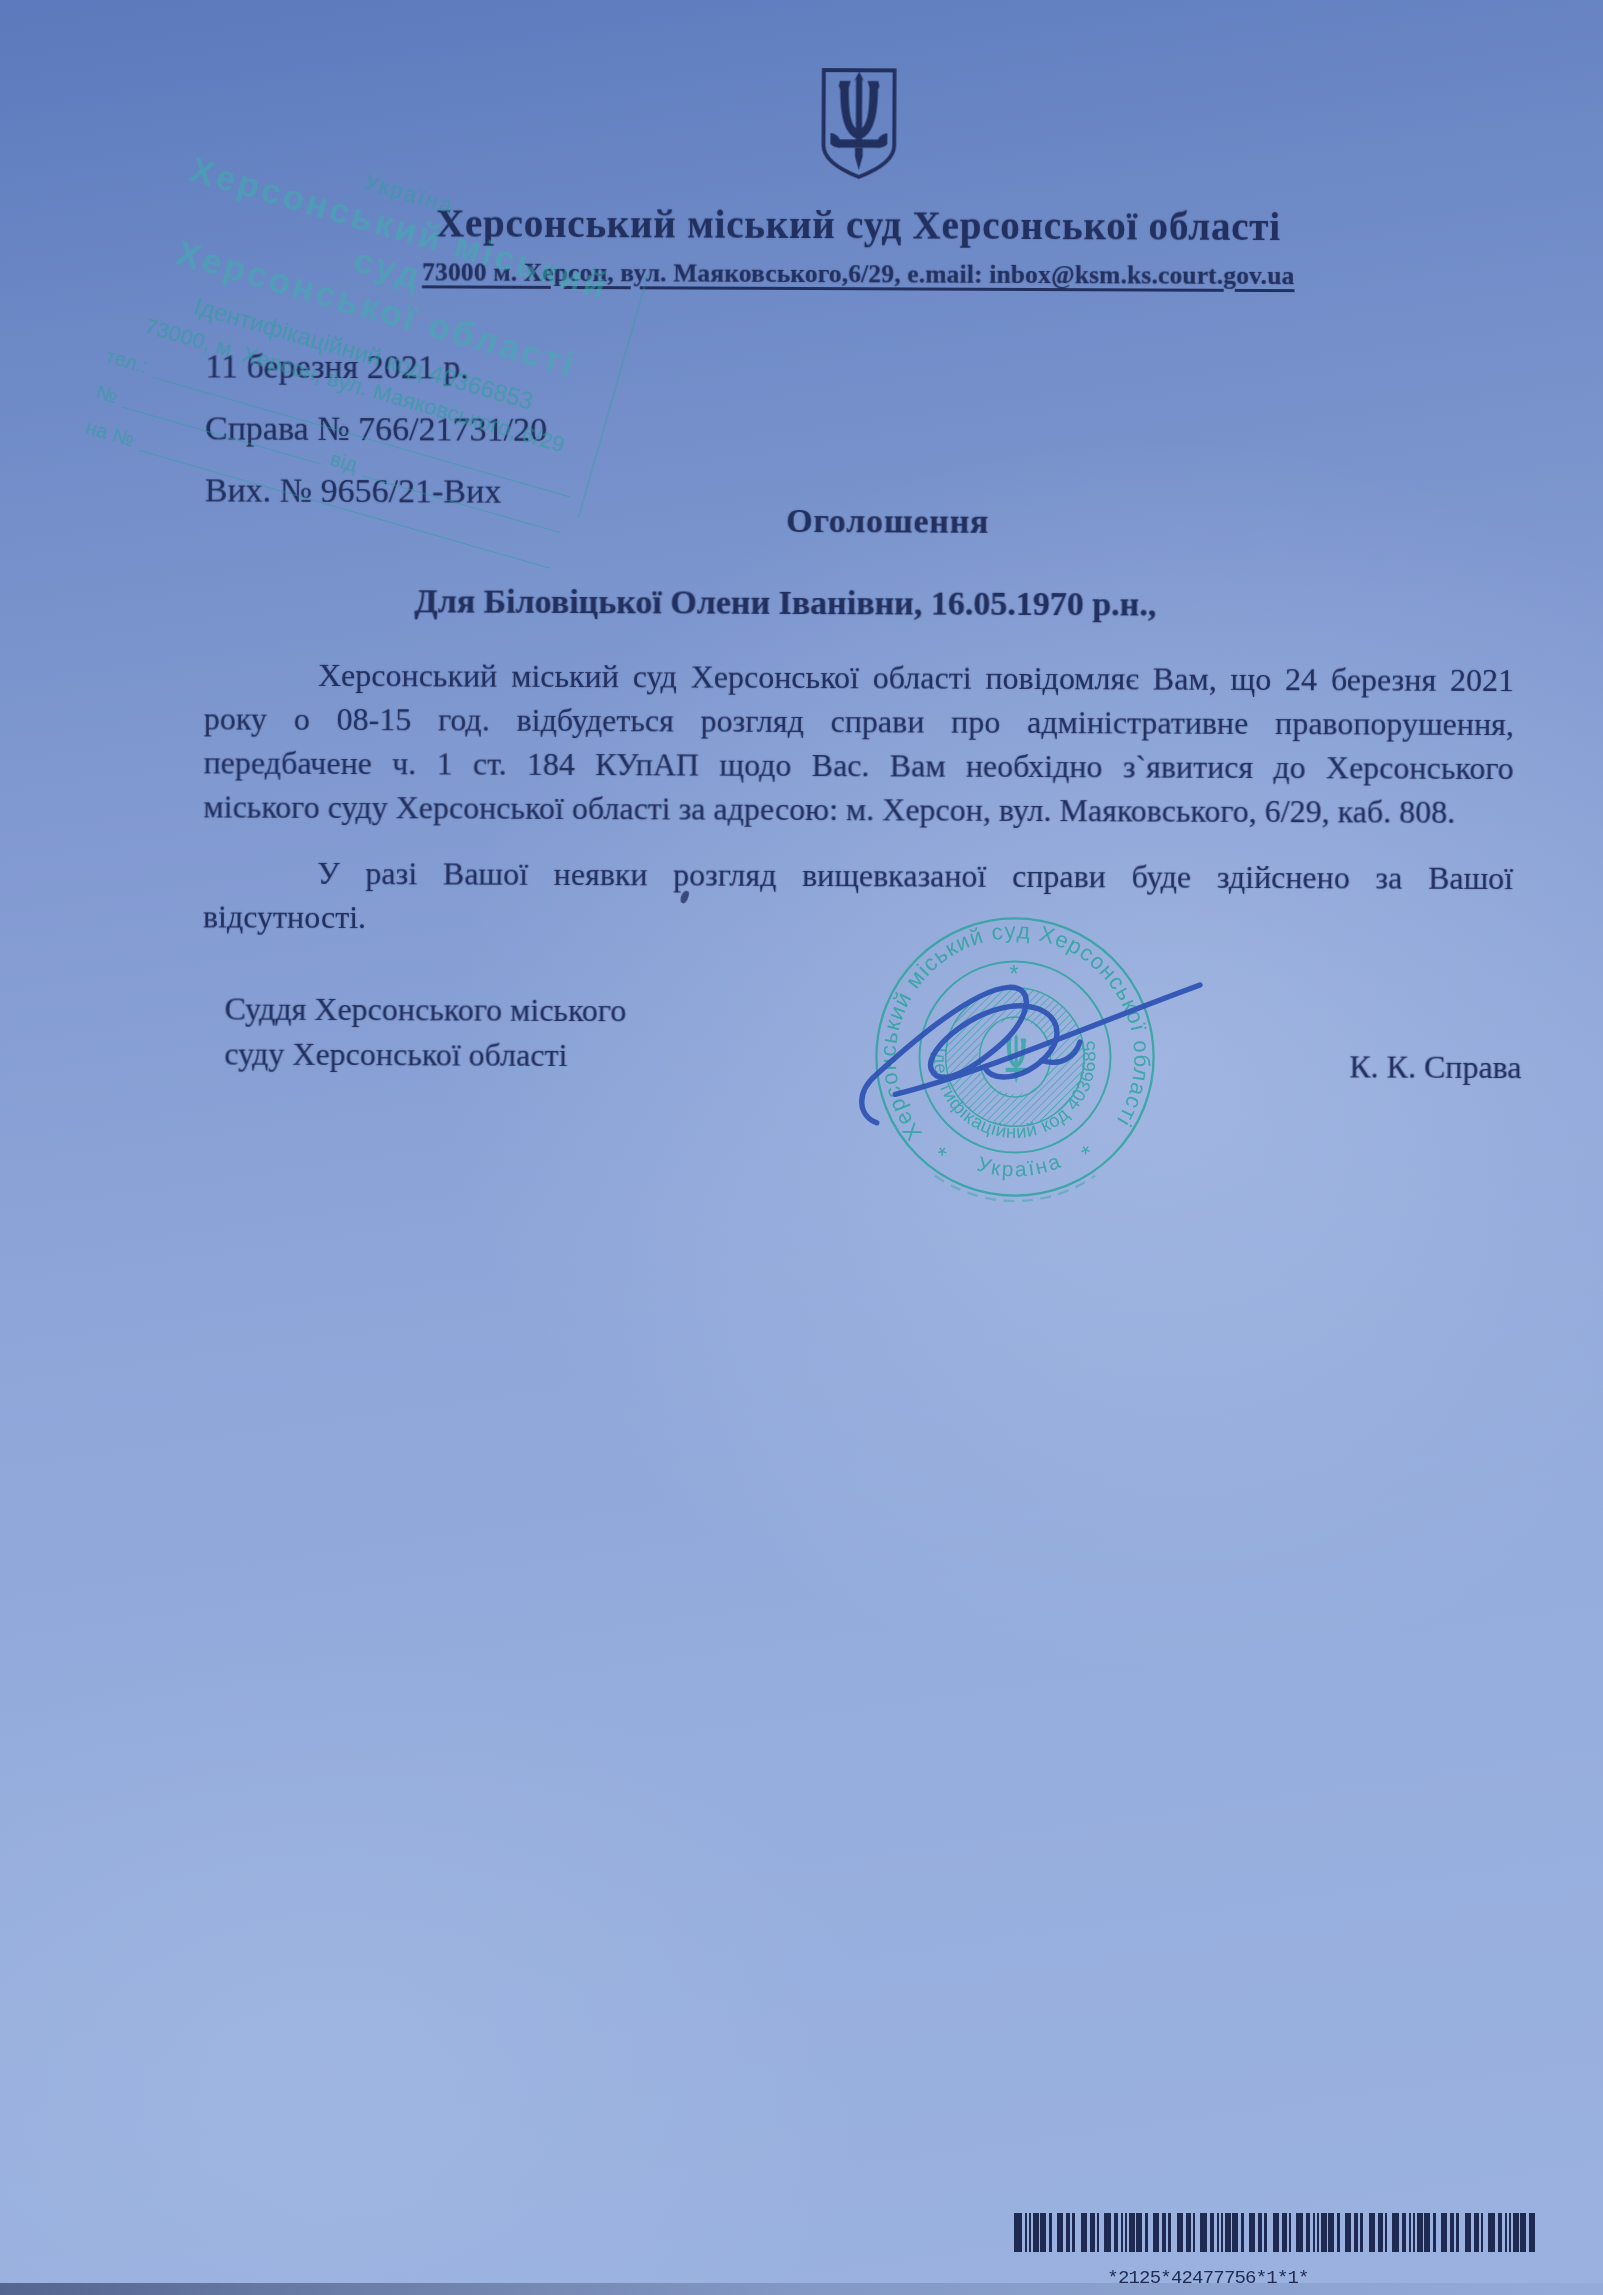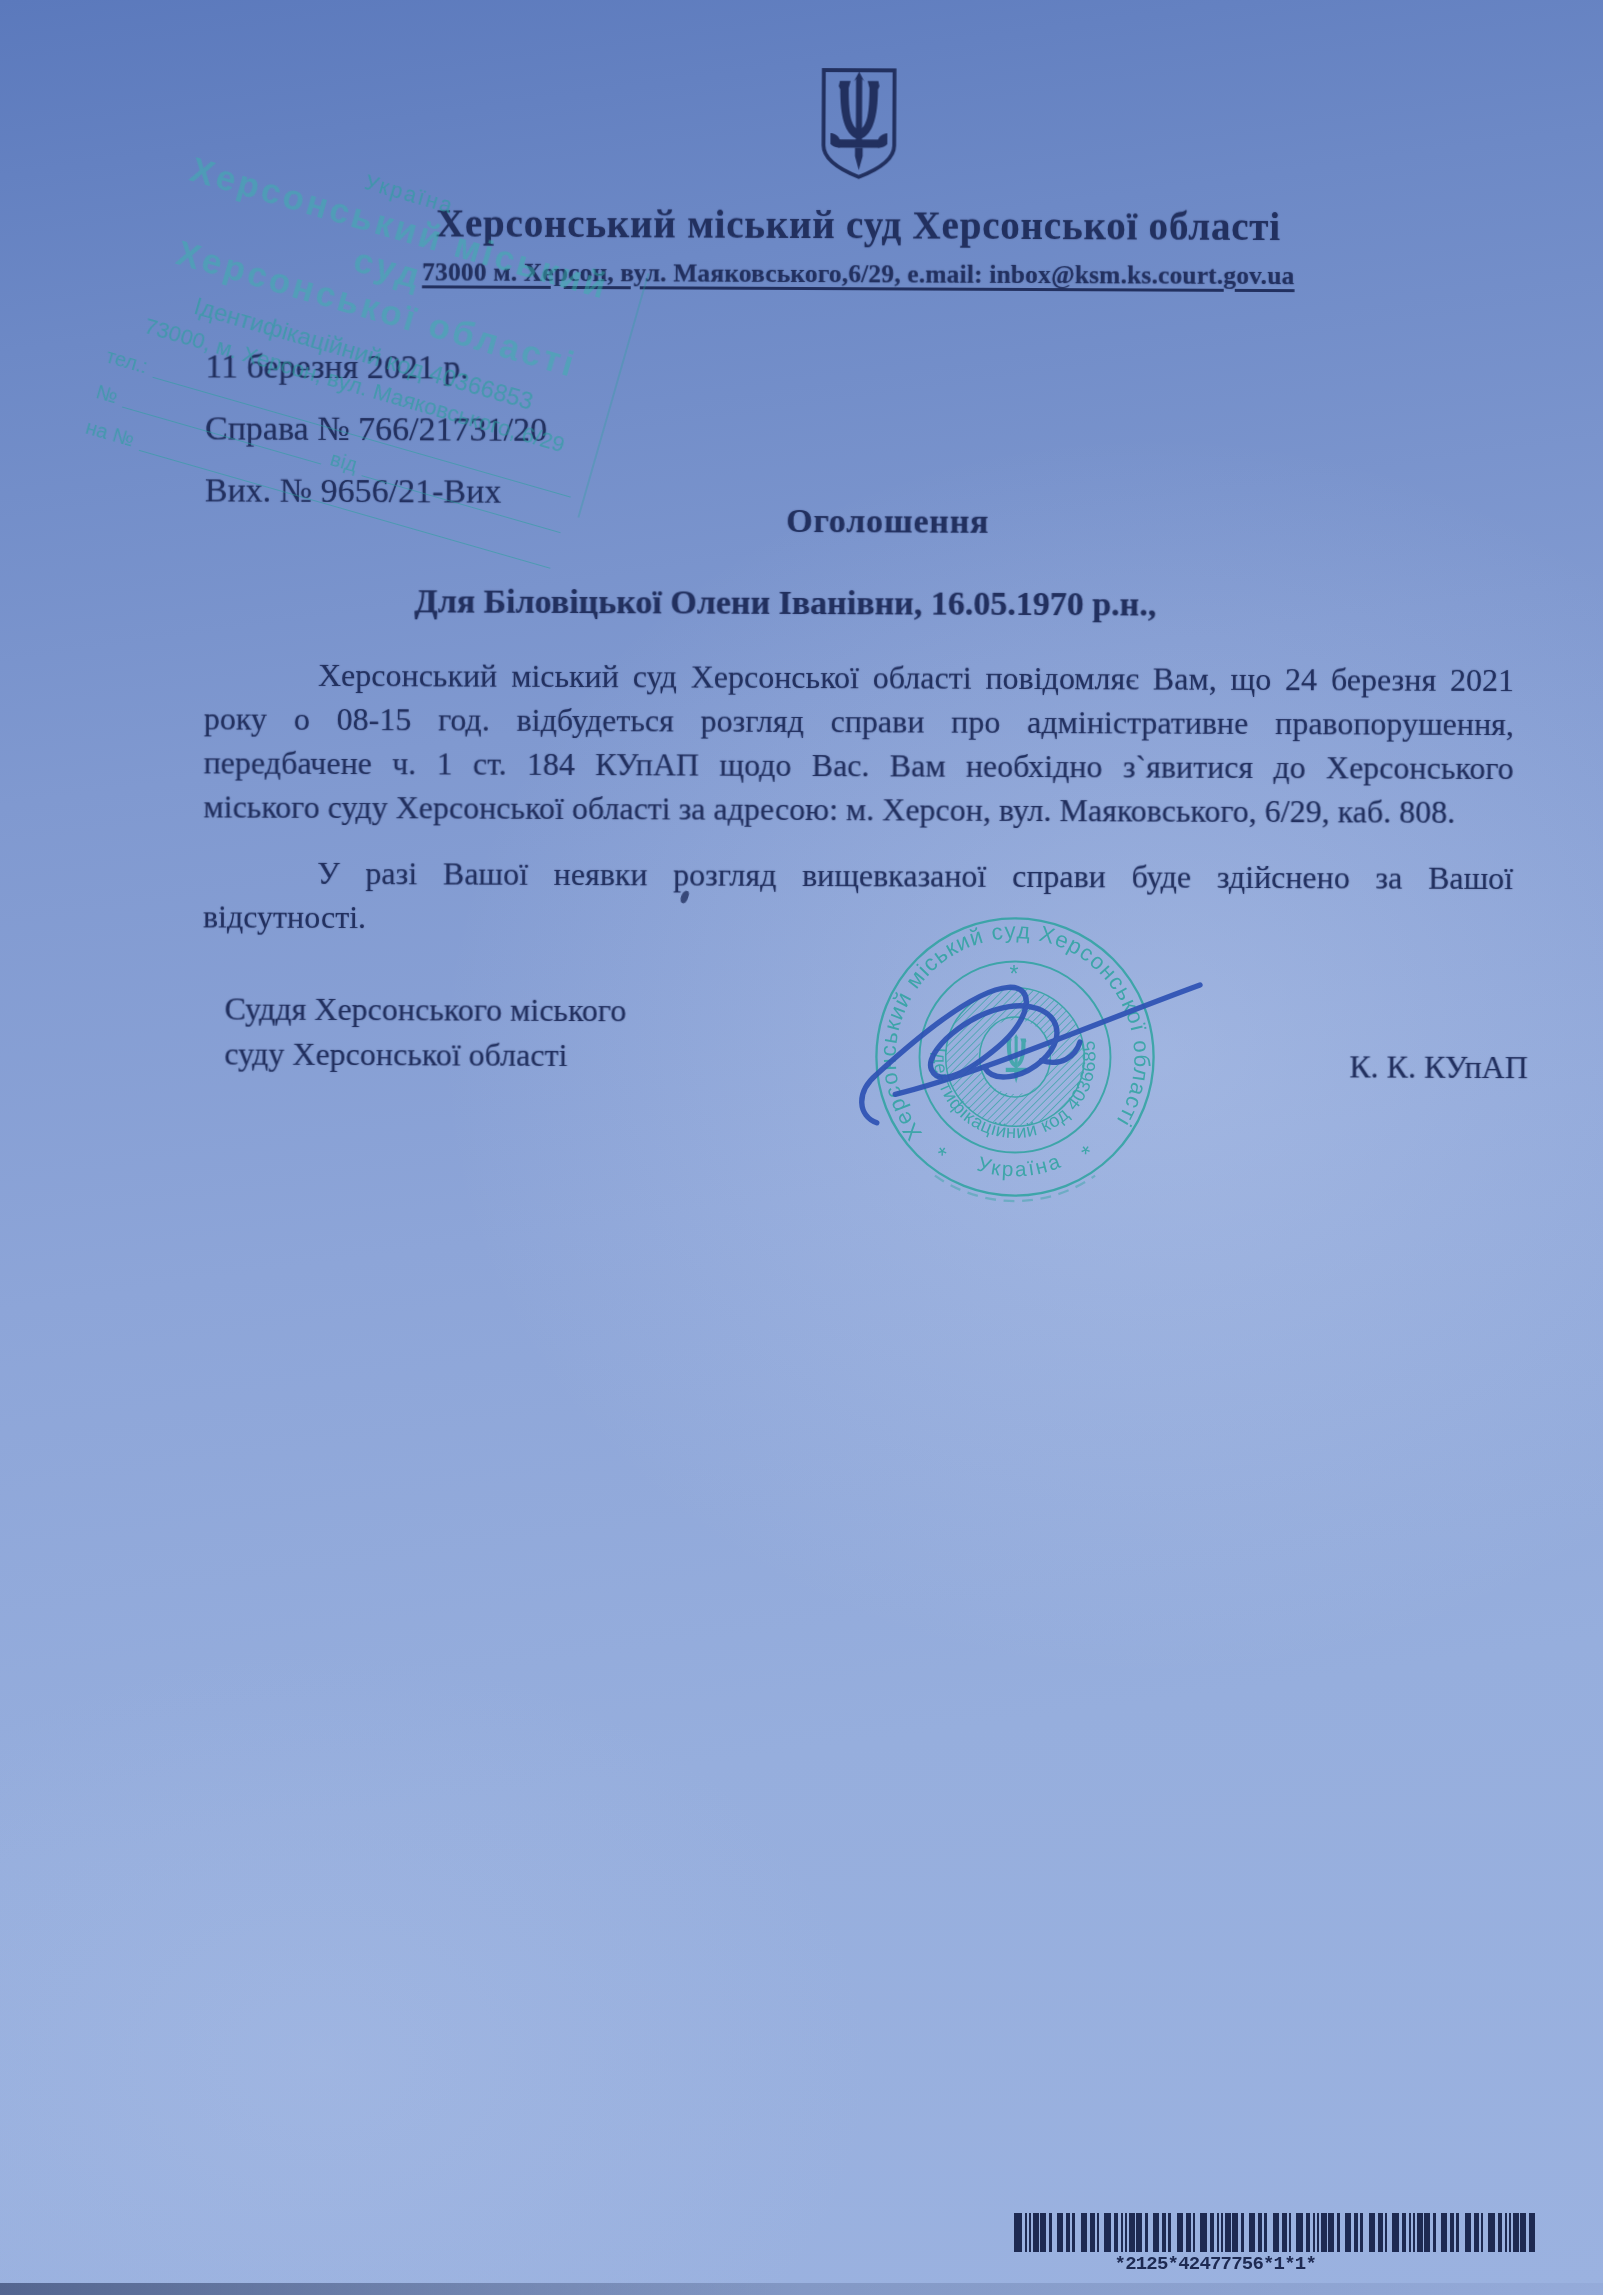--- a/index.html
+++ b/index.html
@@ -71,22 +71,22 @@
 
   
   .barcode{position:absolute;left:1014px;top:2213px;width:521px;z-index:2;}
   .barcode-bars{
     height:39px;border-left:4.6px solid #1e2a52;border-right:3.9px solid #1e2a52;filter:blur(0.2px);
     background:
       repeating-linear-gradient(90deg,#1e2a52 0 3.9px,transparent 3.9px 7px,#1e2a52 7px 9.2px,transparent 9.2px 14.6px,#1e2a52 14.6px 21px,transparent 21px 24px),
       repeating-linear-gradient(90deg,#1e2a52 0 2.3px,transparent 2.3px 10.8px,#1e2a52 10.8px 13px,transparent 13px 22.3px,#1e2a52 22.3px 24px,transparent 24px 32px);
   }
   .barcode-text{
-    margin-top:1px;margin-left:86px;width:216px;text-align:right;
-    font-family:"Liberation Mono", monospace;font-size:19px;letter-spacing:-0.8px;color:#1e2a52;filter:blur(0.2px);font-weight:bold;
+    margin-top:15px;margin-left:86px;width:216px;text-align:center;
+    font-family:"Liberation Mono", monospace;font-size:19px;letter-spacing:-0.8px;color:#1e2a52;filter:blur(0.2px);
   }
 </style>
 </head>
 <body>
 
 <div class="page">
 
   <div class="corner-stamp">
     <div class="cs-line cs-country">Україна</div>
     <div class="cs-line cs-org">Херсонський міський суд</div>
@@ -152,21 +152,21 @@
         <div class="jline end">відсутності.</div>
       </div>
     </div>
 
     <div class="stray-mark"></div>
 
     <div class="sig-role ink">
       <div>Суддя Херсонського міського</div>
       <div>суду Херсонської області</div>
     </div>
-    <div class="sig-name ink">К. К. КУпАП</div>
+    <div class="sig-name ink">К. К. Справа</div>
   </div>
 
   <svg class="round-stamp" viewBox="0 0 400 400">
     <defs>
       <pattern id="hatch" width="7" height="7" patternUnits="userSpaceOnUse" patternTransform="rotate(45)">
         <rect width="7" height="7" fill="none"></rect>
         <line x1="0" y1="0" x2="0" y2="7" stroke="#2aa39e" stroke-width="2.2"></line>
       </pattern>
       <path id="arcOuter" d="M 90 310 A 155 155 0 1 1 310 310" fill="none"></path>
       <path id="arcBottom" d="M 134.5 340.5 A 155 155 0 0 0 265.5 340.5" fill="none"></path>

